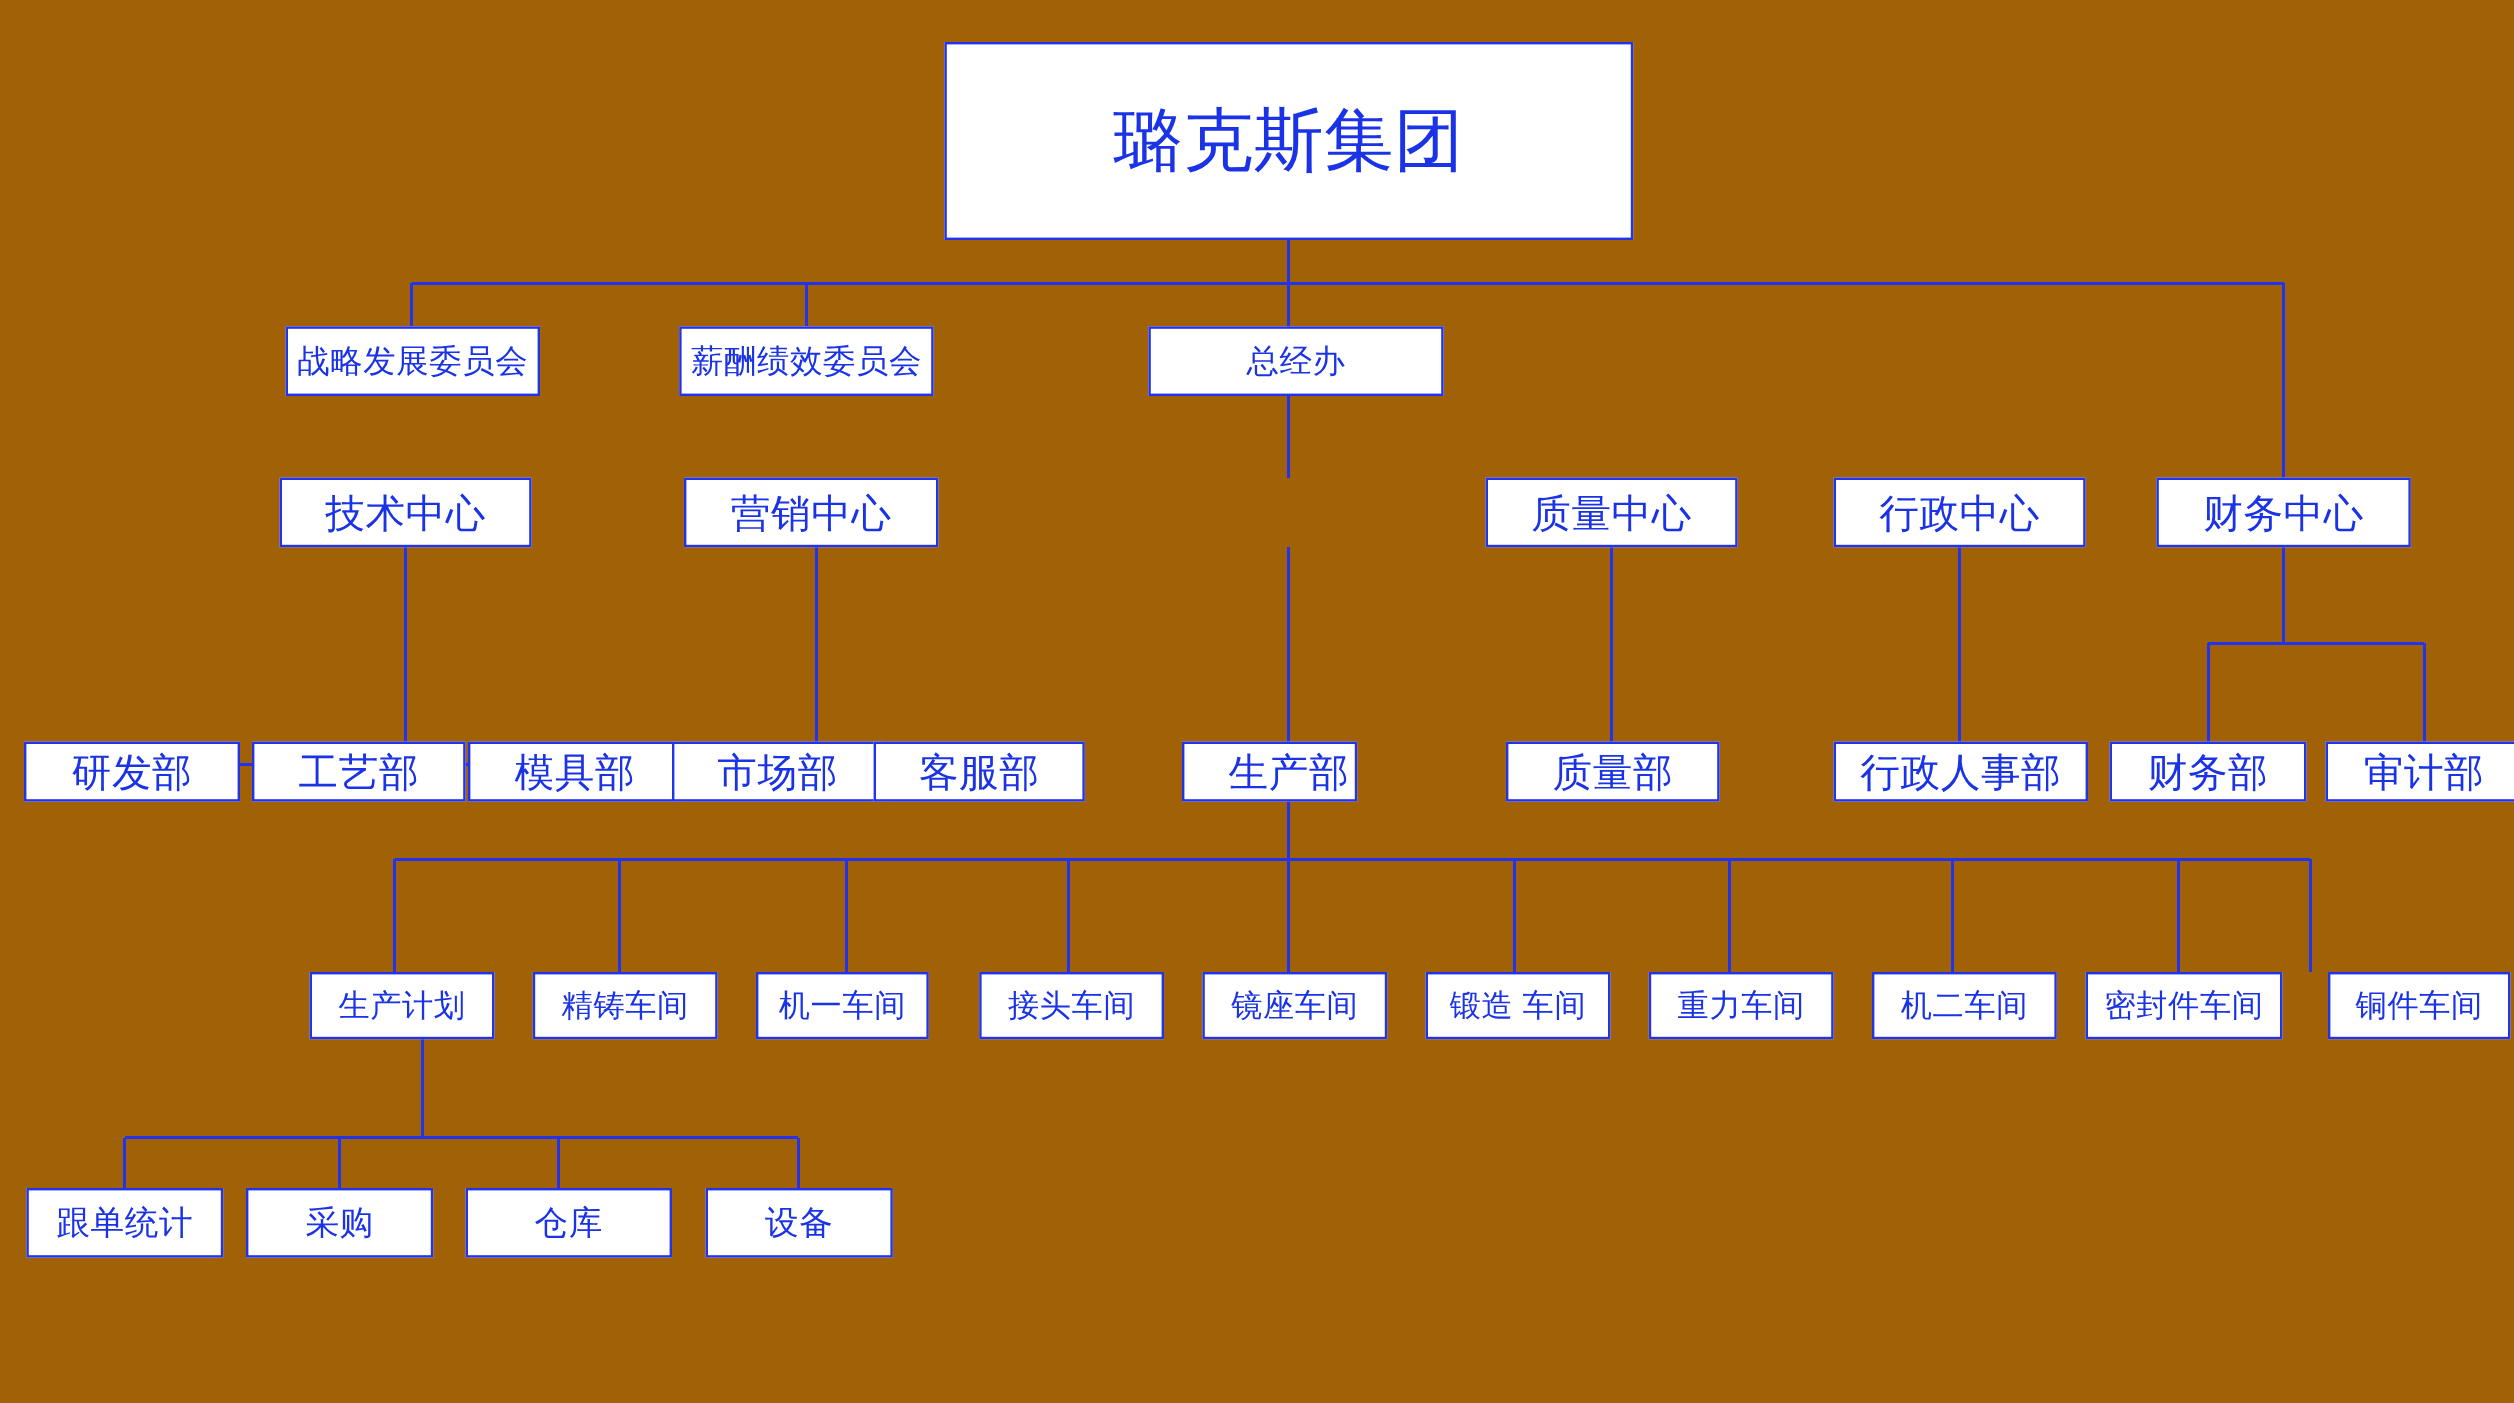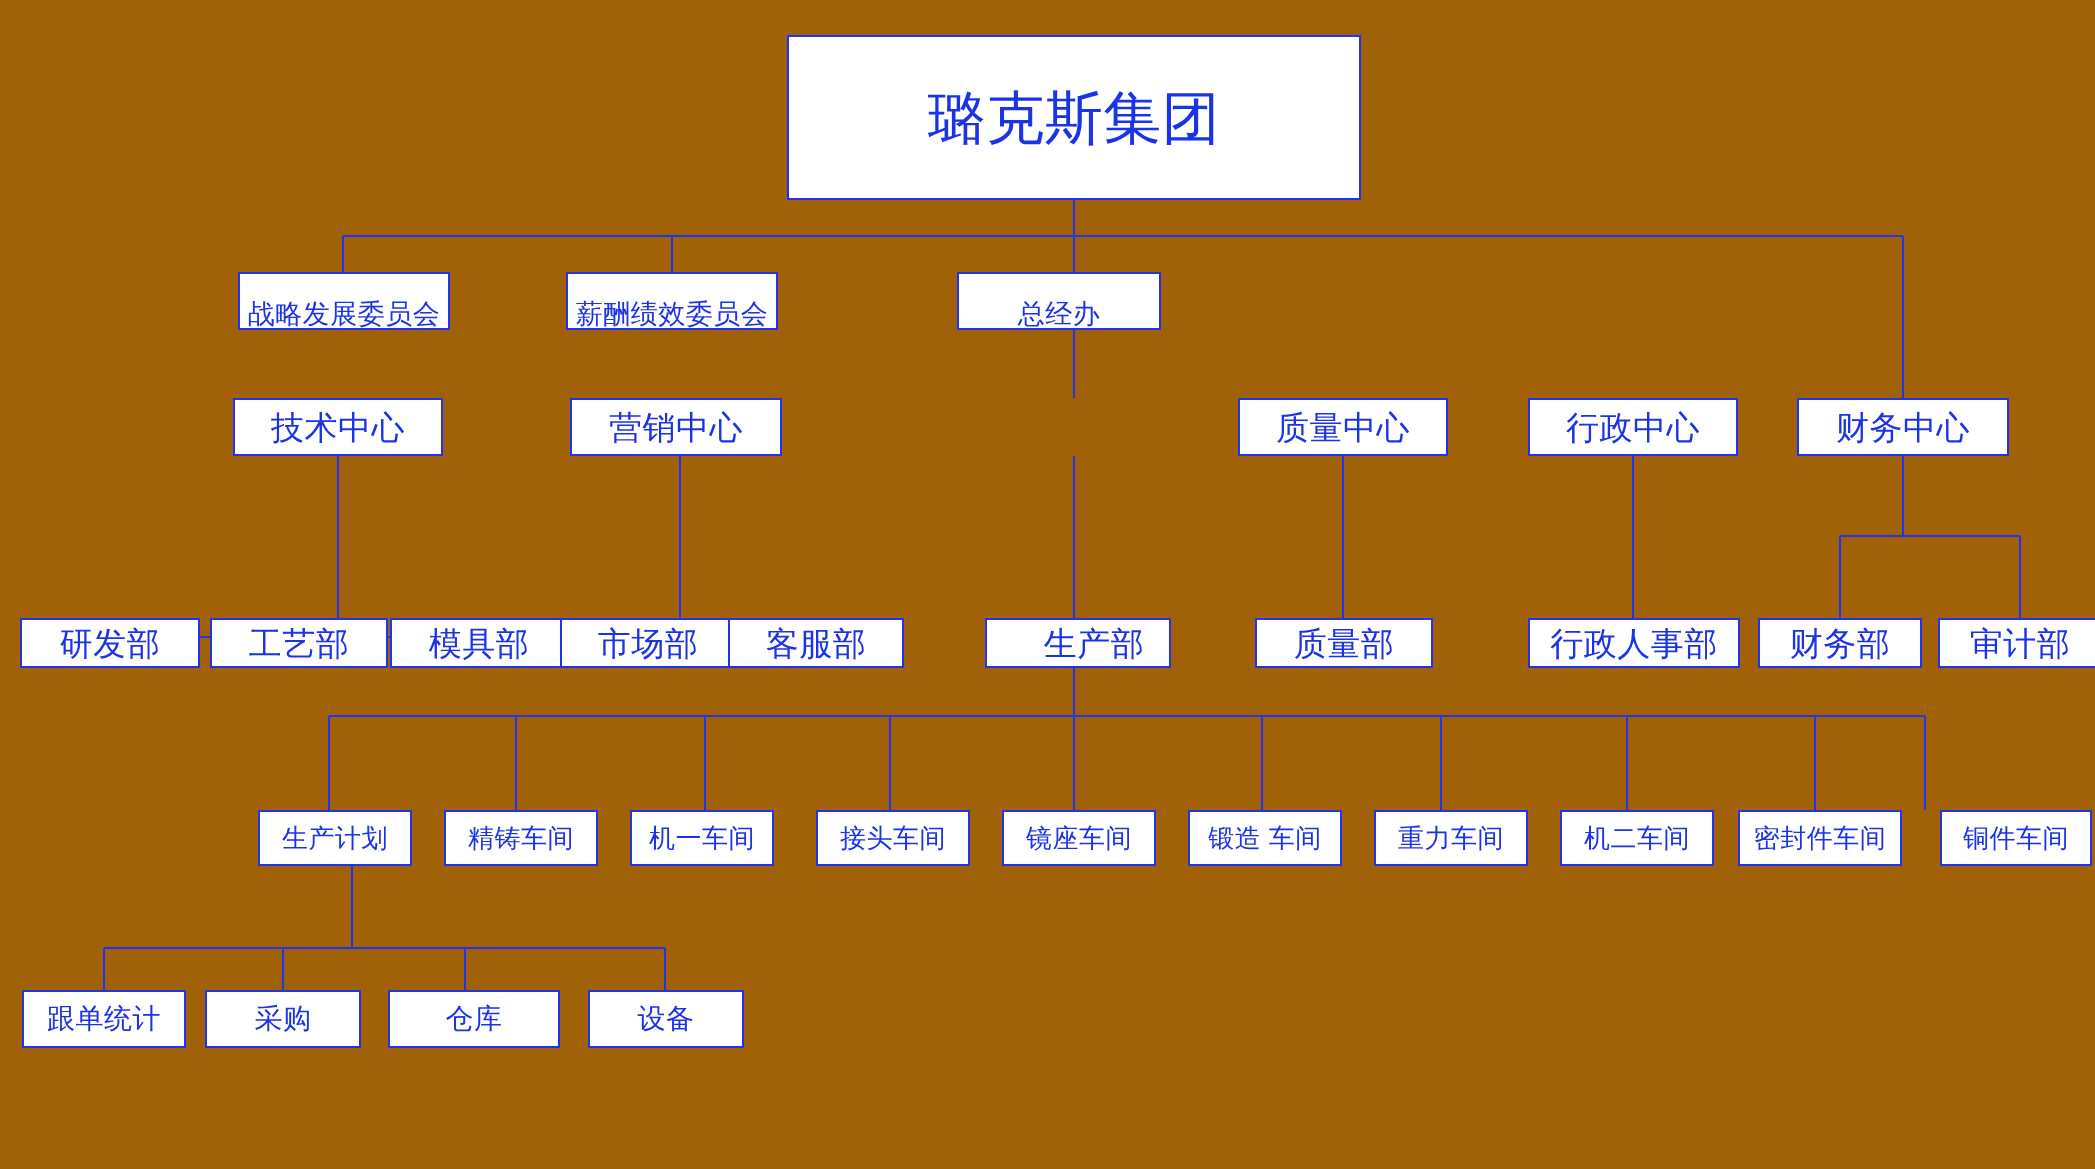--- a/index.html
+++ b/index.html
@@ -38,21 +38,21 @@
     justify-content: center;
     color: #1a33e6;
     white-space: pre;
     line-height: 1;
     letter-spacing: 0.5px;
   }
   .node.root {
     border-width: 2px;
     font-size: 58px;
   }
-  .node.lvl-committee { font-size: 27px; align-items: flex-end; }
+  .node.lvl-committee { font-size: 27px; }
   .node.lvl-center    { font-size: 33px; }
   .node.lvl-dept      { font-size: 33px; }
   .node.lvl-shop      { font-size: 26px; }
   .node.lvl-sub       { font-size: 28px; }
 </style>
 </head>
 <body>
 
 <div id="chart-root">
   <svg id="wires" viewBox="0 0 2095 1169" width="2095" height="1169" xmlns="http://www.w3.org/2000/svg">
@@ -208,21 +208,21 @@
   <div class="node root" style="left:787px; top:35px; width:574px; height:165px;">
     <span>璐克斯集团</span>
   </div>
 
   <div class="node lvl-committee" style="left:238px; top:272px; width:212px; height:58px;">
     <span>战略发展委员会</span>
   </div>
   <div class="node lvl-committee" style="left:566px; top:272px; width:212px; height:58px;">
     <span>薪酬绩效委员会</span>
   </div>
-  <div class="node lvl-committee" style="left:957px; top:272px; width:204px; height:58px;">
+  <div class="node lvl-committee" style="left:957px; top:272px; width:246px; height:58px;">
     <span>总经办</span>
   </div>
 
   <div class="node lvl-center" style="left:233px; top:398px; width:210px; height:58px;">
     <span>技术中心</span>
   </div>
   <div class="node lvl-center" style="left:570px; top:398px; width:212px; height:58px;">
     <span>营销中心</span>
   </div>
   <div class="node lvl-center" style="left:1238px; top:398px; width:210px; height:58px;">
@@ -243,21 +243,21 @@
   </div>
   <div class="node lvl-dept" style="left:390px; top:618px; width:178px; height:50px;">
     <span>模具部</span>
   </div>
   <div class="node lvl-dept" style="left:560px; top:618px; width:176px; height:50px;">
     <span>市场部</span>
   </div>
   <div class="node lvl-dept" style="left:728px; top:618px; width:176px; height:50px;">
     <span>客服部</span>
   </div>
-  <div class="node lvl-dept" style="left:985px; top:618px; width:186px; height:50px;padding-left:32px;">
+  <div class="node lvl-dept" style="left:985px; top:618px; width:146px; height:50px;padding-left:32px;">
     <span>生产部</span>
   </div>
   <div class="node lvl-dept" style="left:1255px; top:618px; width:178px; height:50px;">
     <span>质量部</span>
   </div>
   <div class="node lvl-dept" style="left:1528px; top:618px; width:212px; height:50px;">
     <span>行政人事部</span>
   </div>
   <div class="node lvl-dept" style="left:1758px; top:618px; width:164px; height:50px;">
     <span>财务部</span>

